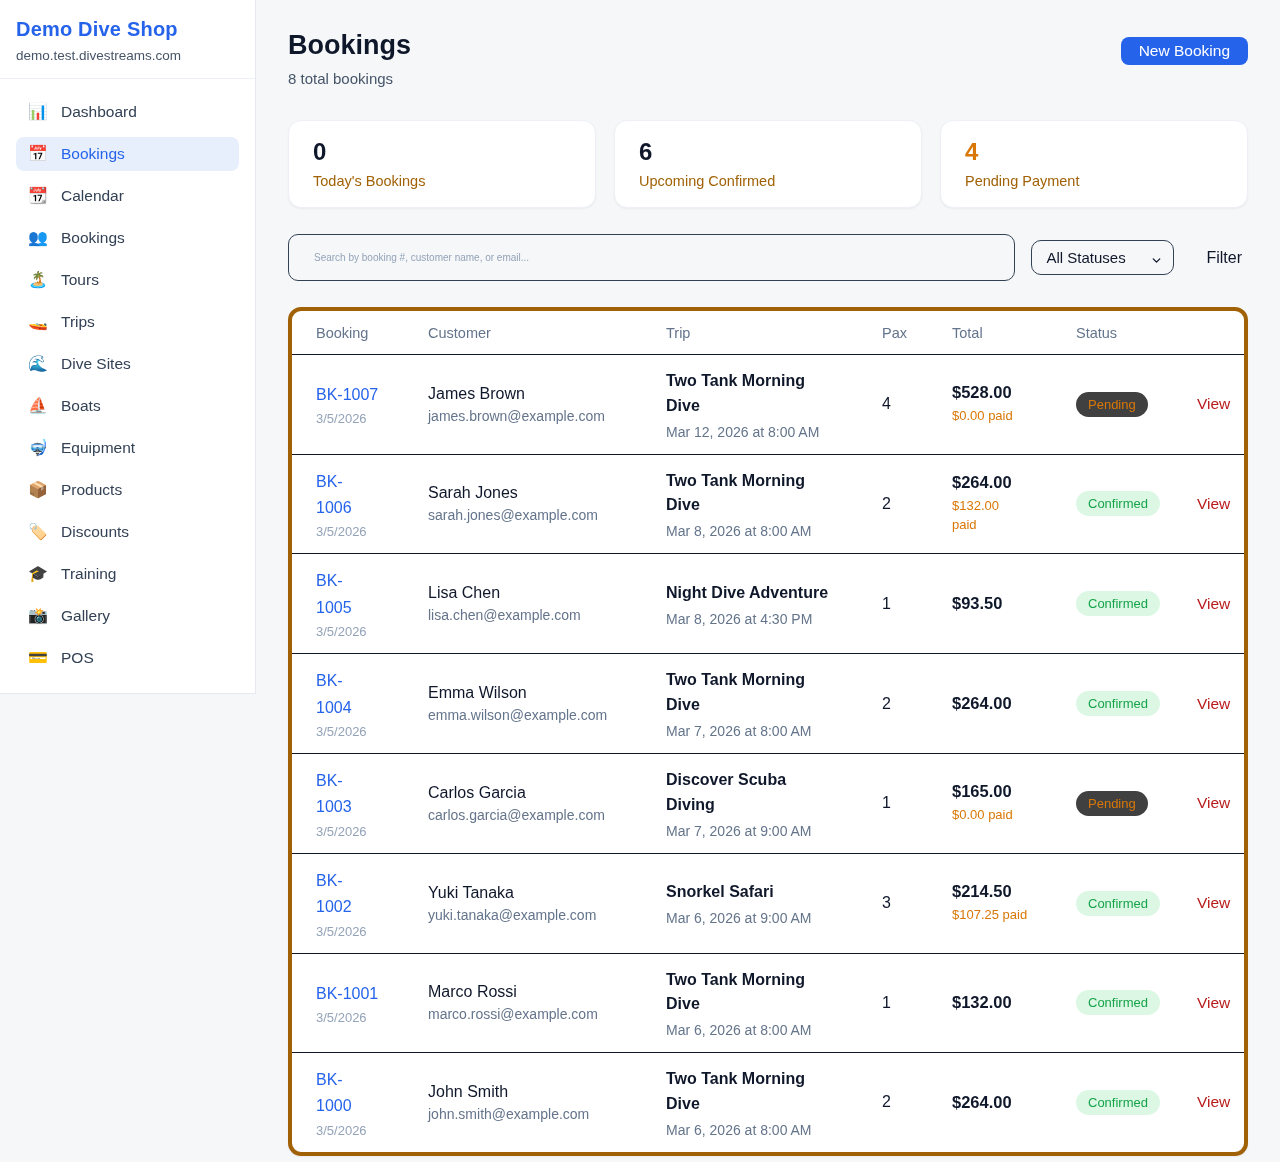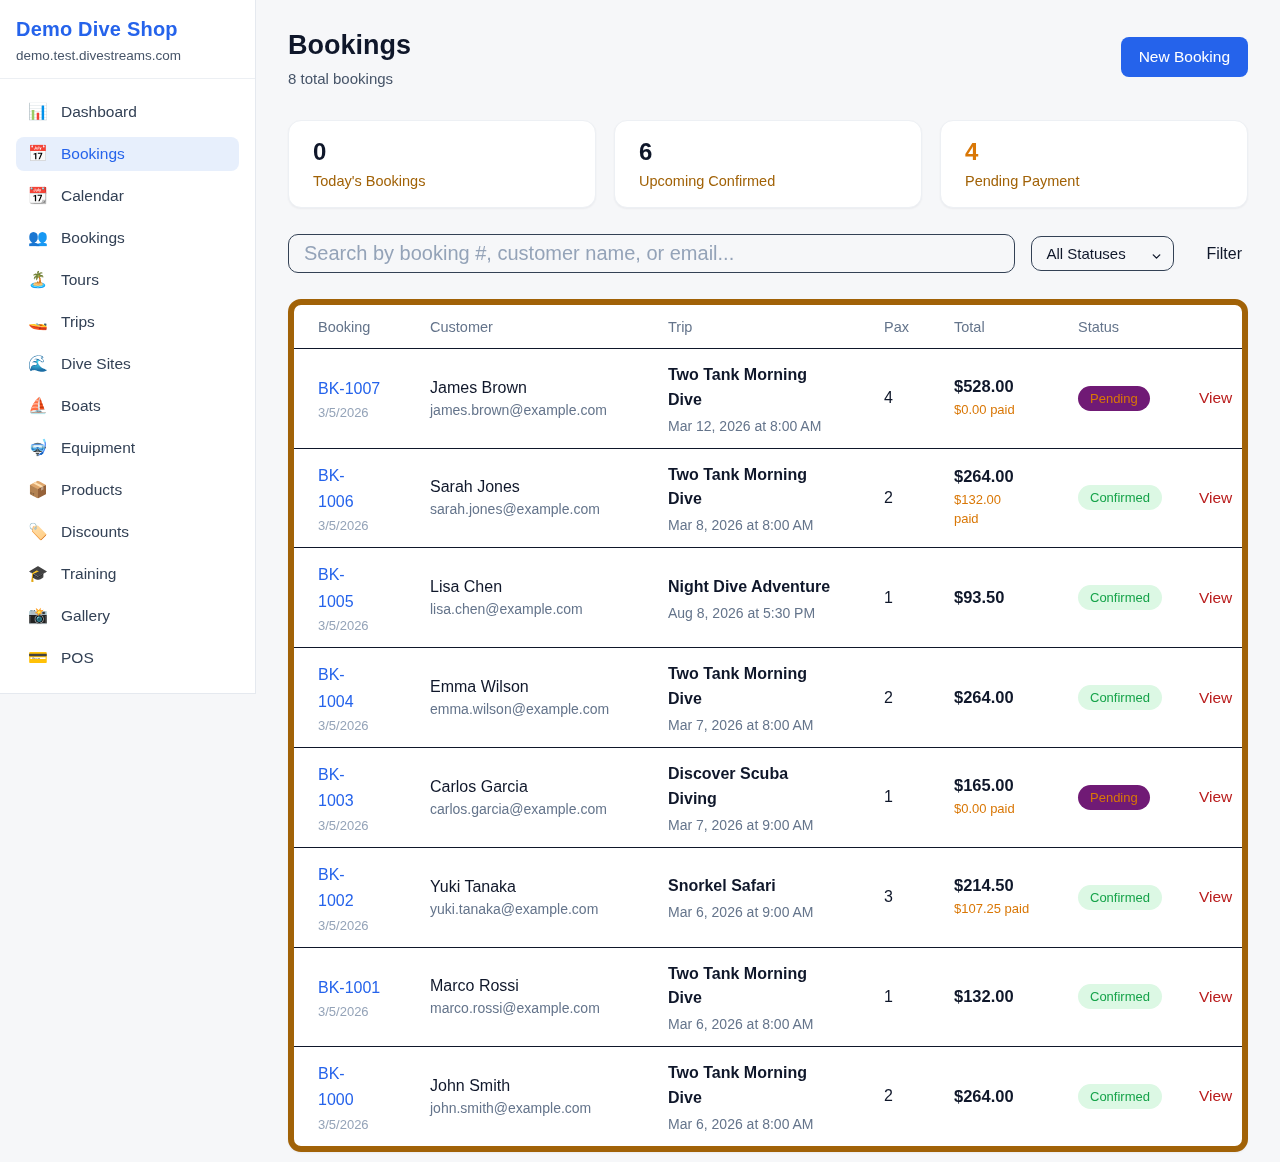--- a/index.html
+++ b/index.html
@@ -53,61 +53,61 @@
   }
 
   
   .main { margin-left: 256px; padding: 30px 32px 0 32px; }
   .page-header { display: flex; align-items: flex-start; justify-content: space-between; }
   .page-title { font-size: 27px; font-weight: 700; color: #0f172a; }
   .page-subtitle { font-size: 15px; color: #475569; margin-top: 9px; }
   .btn-primary {
     background: #2563eb; color: #ffffff; border: none;
     font-family: inherit; font-size: 15.5px; font-weight: 500;
-    padding: 0 18px; height: 40px; border-radius: 8px;
+    padding: 0 18px; height: 28px; border-radius: 8px;
     margin-top: 7px; cursor: pointer;
   }
 
   .stats-row { display: flex; gap: 18px; margin-top: 33px; }
   .stat-card {
     flex: 1; background: #ffffff;
     border: 1px solid #edf0f4; border-radius: 13px;
     padding: 17px 24px 18px 24px;
     box-shadow: 0 1px 2px rgba(15,23,42,.05);
   }
   .stat-value { font-size: 24px; font-weight: 700; color: #0f172a; }
   .stat-label { font-size: 14.5px; color: #a16207; margin-top: 7px; }
 
   .filter-row { display: flex; align-items: center; margin-top: 26px; }
   .search-input {
-    flex: 1; height: 39px;
+    flex: 1; height: 47px;
     border: 1px solid #334155; border-radius: 10px;
-    background: transparent; padding: 0 15px;
-    font-family: inherit; font-size: 20px; color: #0f172a;
+    background: transparent; padding: 0 25px;
+    font-family: inherit; font-size: 10px; color: #0f172a;
   }
   .search-input::placeholder { color: #94a3b8; }
   .select-wrap { position: relative; margin-left: 16px; }
   .status-select {
     appearance: none; -webkit-appearance: none;
     width: 143px; height: 35px;
     border: 1px solid #334155; border-radius: 10px;
     background: transparent; padding: 0 30px 0 14px;
     font-family: inherit; font-size: 15px; color: #0f172a; cursor: pointer;
   }
   .select-chevron { position: absolute; right: 11px; top: 14px; pointer-events: none; }
   .filter-btn {
     background: none; border: none; font-family: inherit;
     font-size: 16px; color: #0f172a; font-weight: 400;
     margin-left: 32px; margin-right: 6px; cursor: pointer; text-align: right;
   }
 
   
   .table-card {
     margin-top: 26px; background: #ffffff;
-    border: 6px solid #a16207; border-radius: 13px;
+    border: 4px solid #a16207; border-radius: 13px;
     box-shadow: 0 1px 2px rgba(15,23,42,.05);
     overflow: hidden;
   }
   table { width: 100%; border-collapse: collapse; table-layout: fixed; }
   thead tr { border-bottom: 1px solid #0f172a; }
   th {
     text-align: left; font-size: 14.5px; color: #64748b; font-weight: 500;
     padding: 14px 4px 13px 24px;
   }
   tbody tr { border-bottom: 1px solid #0f172a; }
@@ -120,21 +120,21 @@
   .trip-name { font-size: 16px; font-weight: 600; color: #0f172a; white-space: pre-line; line-height: 1.55; }
   .trip-date { font-size: 14px; color: #64748b; margin-top: 5px; }
   .pax-val { font-size: 16px; color: #0f172a; }
   .total-val { font-size: 16.5px; font-weight: 700; color: #0f172a; }
   .paid-val { font-size: 13px; color: #d97706; margin-top: 5px; white-space: pre-line; line-height: 1.45; }
   .paid-val:empty { display: none; }
   .badge {
     display: inline-block; border-radius: 999px;
     padding: 5px 12px; font-size: 13px; font-weight: 400;
   }
-  .badge.pending { background: #701a75; color: #d97706; text-align: center; }
+  .badge.pending { background: #404040; color: #d97706; text-align: center; }
   .badge.confirmed { background: #dcf8e4; color: #16a34a; }
   .view-link { color: #b91c1c; font-size: 15.5px; cursor: pointer; text-decoration: none; }
 </style>
 </head>
 <body>
 
 <aside class="sidebar">
   <div class="sidebar-header">
     <div class="brand">Demo Dive Shop</div>
     <div class="brand-domain">demo.test.divestreams.com</div>
@@ -345,21 +345,21 @@
               <a class="bk-link">BK-
 1005</a>
               <div class="bk-date">3/5/2026</div>
             </td>
             <td>
               <div class="cust-name">Lisa Chen</div>
               <div class="cust-email">lisa.chen@example.com</div>
             </td>
             <td>
               <div class="trip-name">Night Dive Adventure</div>
-              <div class="trip-date">Aug 8, 2026 at 5:30 PM</div>
+              <div class="trip-date">Mar 8, 2026 at 4:30 PM</div>
             </td>
             <td>
               <span class="pax-val">1</span>
             </td>
             <td>
               <div class="total-val">$93.50</div>
 
             </td>
             <td>
               <span class="badge confirmed">Confirmed</span>

